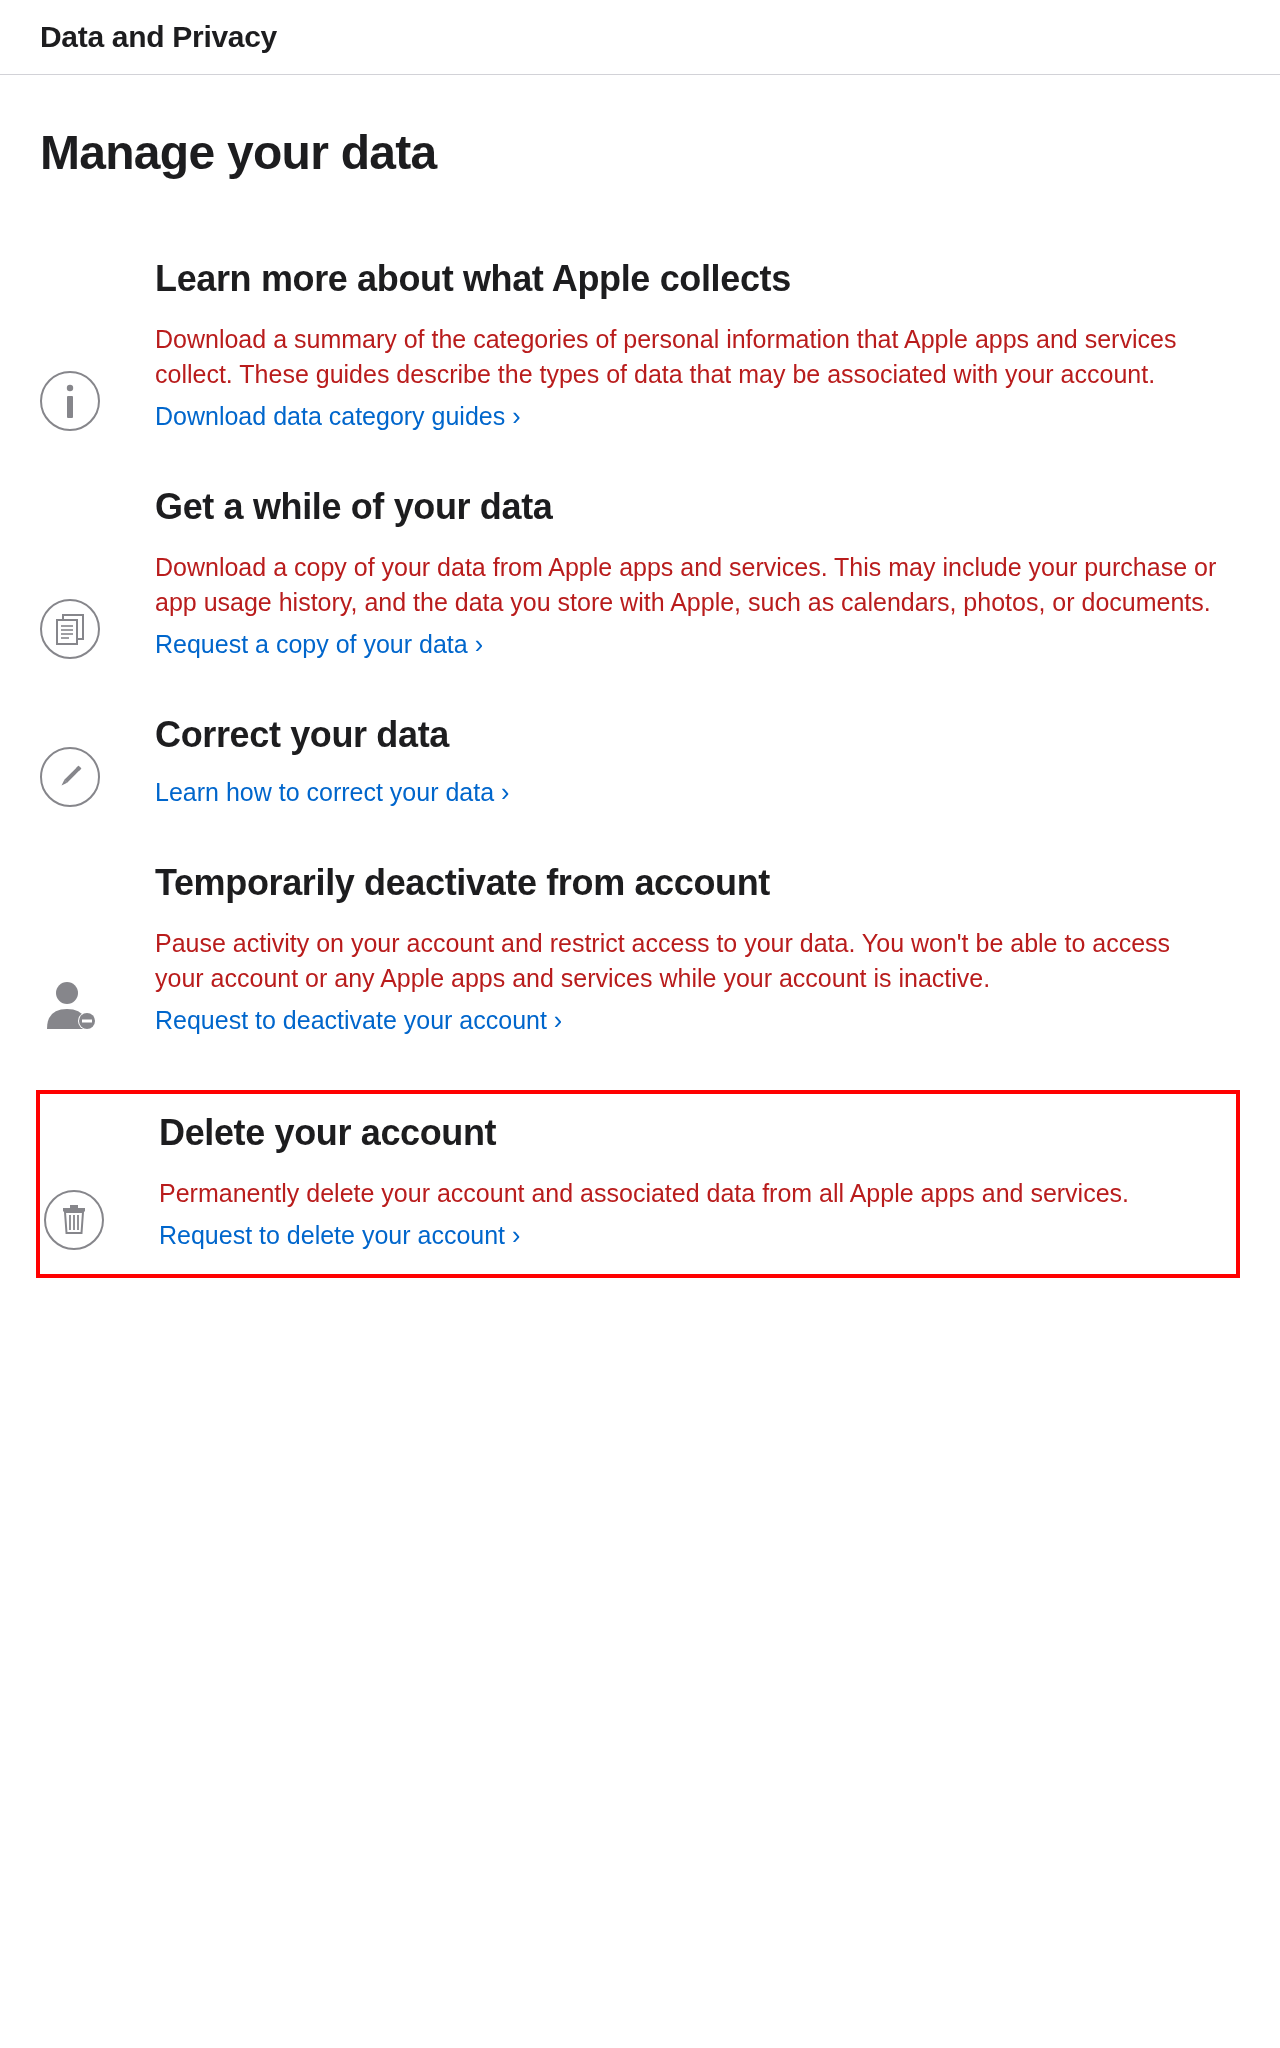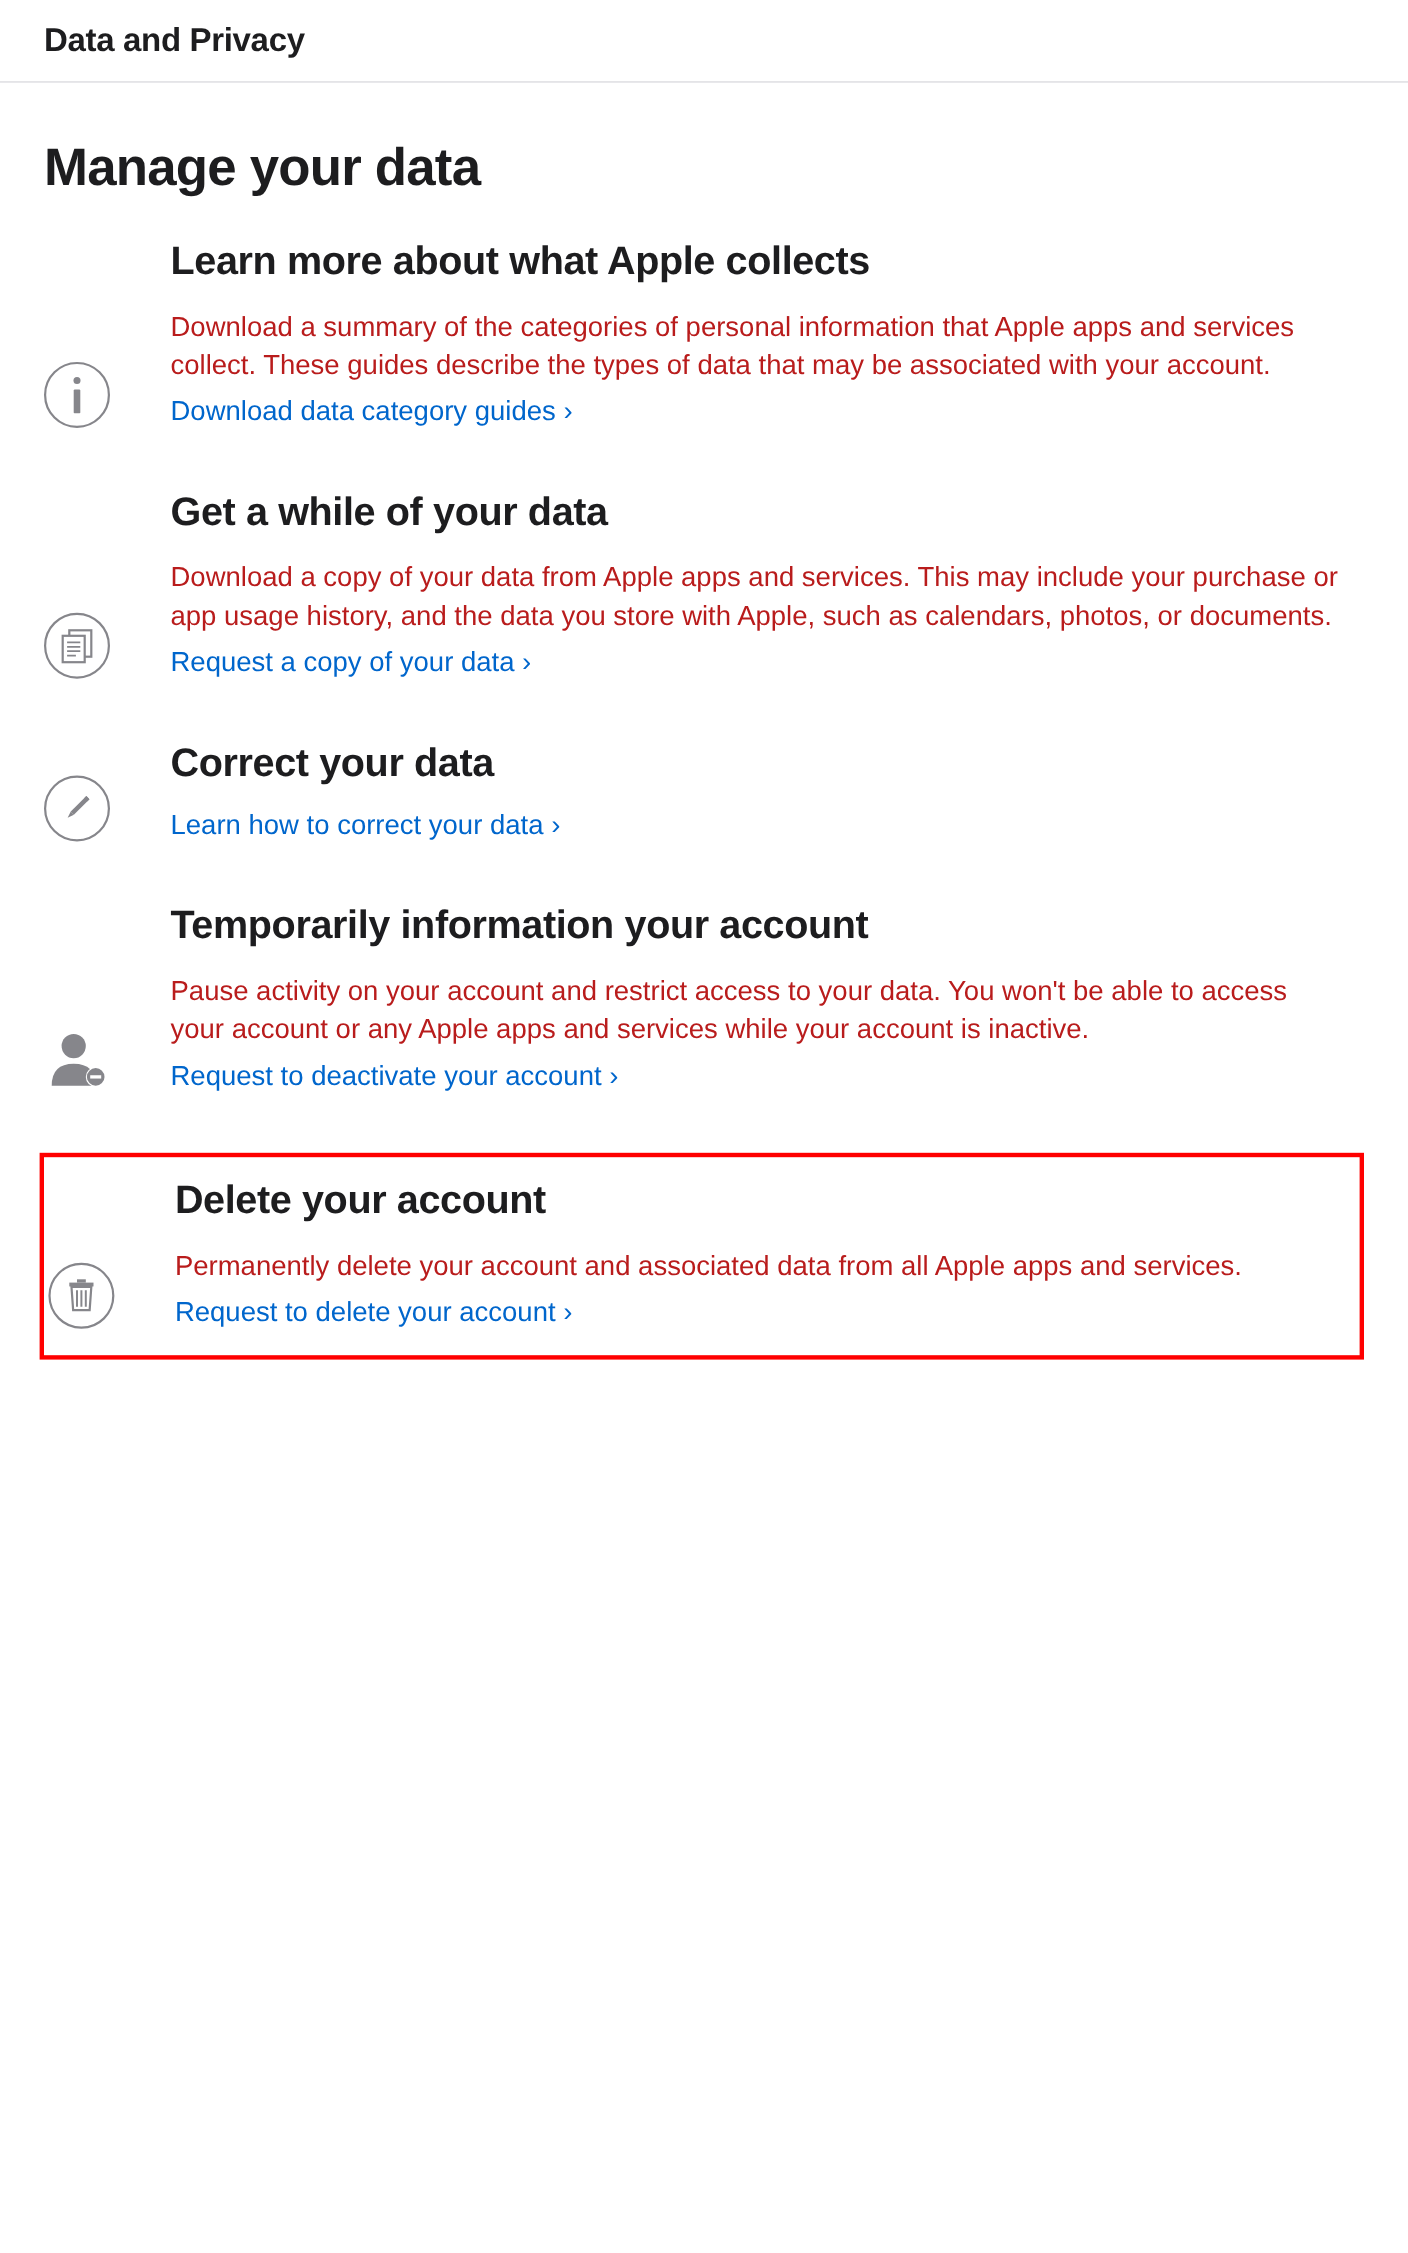--- a/index.html
+++ b/index.html
@@ -22,21 +22,21 @@
       font-weight: 600;
       letter-spacing: -0.01em;
     }
     .content {
       padding: 50px 40px 40px 40px;
     }
     .page-title {
       font-size: 48px;
       font-weight: 700;
       letter-spacing: -0.015em;
-      margin-bottom: 36px;
+      margin-bottom: 78px;
     }
     .section {
       display: flex;
       align-items: flex-end;
       gap: 55px;
       padding: 0 0 55px 0;
     }
     .section.highlighted {
       border: 4px solid #ff0000;
       padding: 18px 0 24px 0;
@@ -158,21 +158,21 @@
     <div class="icon-wrap">
       <svg width="58" height="52" viewBox="0 0 58 52">
         <circle cx="26" cy="14" r="11" fill="#86868b"></circle>
         <path d="M 6 50 Q 6 30 26 30 Q 46 30 46 50 Z" fill="#86868b"></path>
         <circle cx="46" cy="42" r="9" fill="#fff"></circle>
         <circle cx="46" cy="42" r="8" fill="#86868b"></circle>
         <rect x="41" y="40.5" width="10" height="3" fill="#fff"></rect>
       </svg>
     </div>
     <div class="section-body">
-      <h2 class="section-title">Temporarily information your account</h2>
+      <h2 class="section-title">Temporarily deactivate from account</h2>
       <p class="section-desc">Pause activity on your account and restrict access to your data. You won't be able to access your account or any Apple apps and services while your account is inactive.</p>
       <a class="section-link">Request to deactivate your account</a>
     </div>
   </div>
 
   <div class="section highlighted">
     <div class="icon-wrap" style="margin-left:4px;">
       <div class="icon-circle">
         <svg width="30" height="34" viewBox="0 0 30 34">
           <rect x="11" y="2" width="8" height="3" fill="#86868b"></rect>

